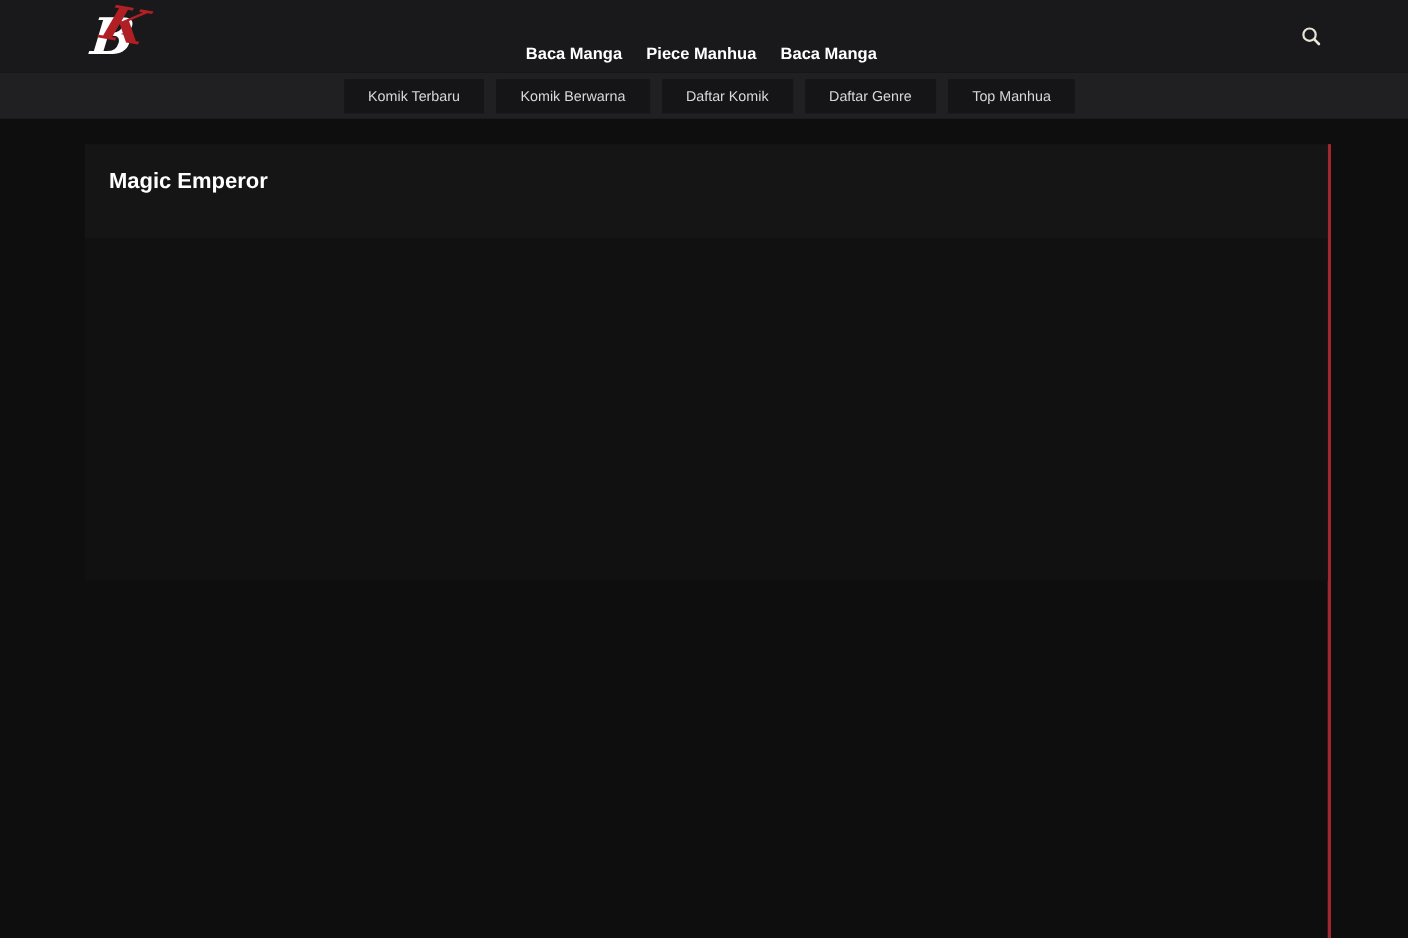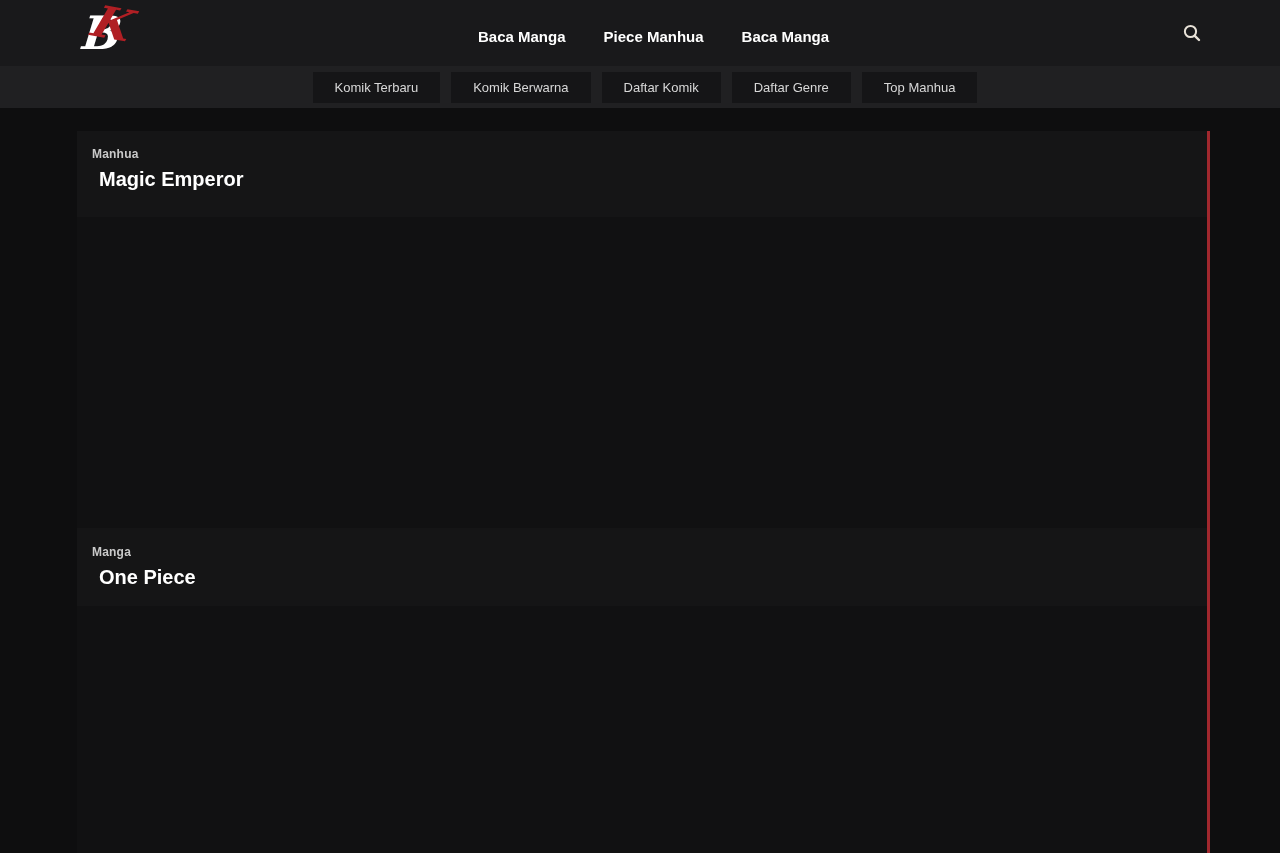--- a/index.html
+++ b/index.html
@@ -35,25 +35,25 @@
   .logo-k {
     position:absolute; left:11px; top:-2px;
     font-family:"DejaVu Serif", serif;
     font-style:italic; font-weight:700;
     font-size:44px; line-height:1;
     color:#b01f24;
     transform:rotate(10deg) skewX(-10deg);
   }
   .main-nav {
     position:absolute;
-    left:478px; top:3px;
+    left:478px; top:16px;
     height:66px;
     display:flex;
     align-items:center;
-    gap:38px;
+    gap:22px;
   }
   .main-nav a {
     color:#ffffff;
     text-decoration:none;
     font-size:15px;
     font-weight:700;
     white-space:nowrap;
     cursor:pointer;
   }
   .search-btn {
@@ -145,27 +145,19 @@
   <button>Komik Berwarna</button>
   <button>Daftar Komik</button>
   <button>Daftar Genre</button>
   <button>Top Manhua</button>
 </div>
 
 <div class="content-card">
 
   <section>
     <div class="section-head sec1-head">
-      <div class="section-category">Manhua</div>
       <div class="section-title">Magic Emperor</div>
     </div>
     <div class="image-area img1"></div>
   </section>
 
-  <section>
-    <div class="section-head sec2-head">
-      <div class="section-category">Manga</div>
-      <div class="section-title">One Piece</div>
-    </div>
-    <div class="image-area img2"></div>
-  </section>
 
 </div>
 
 </body></html>

